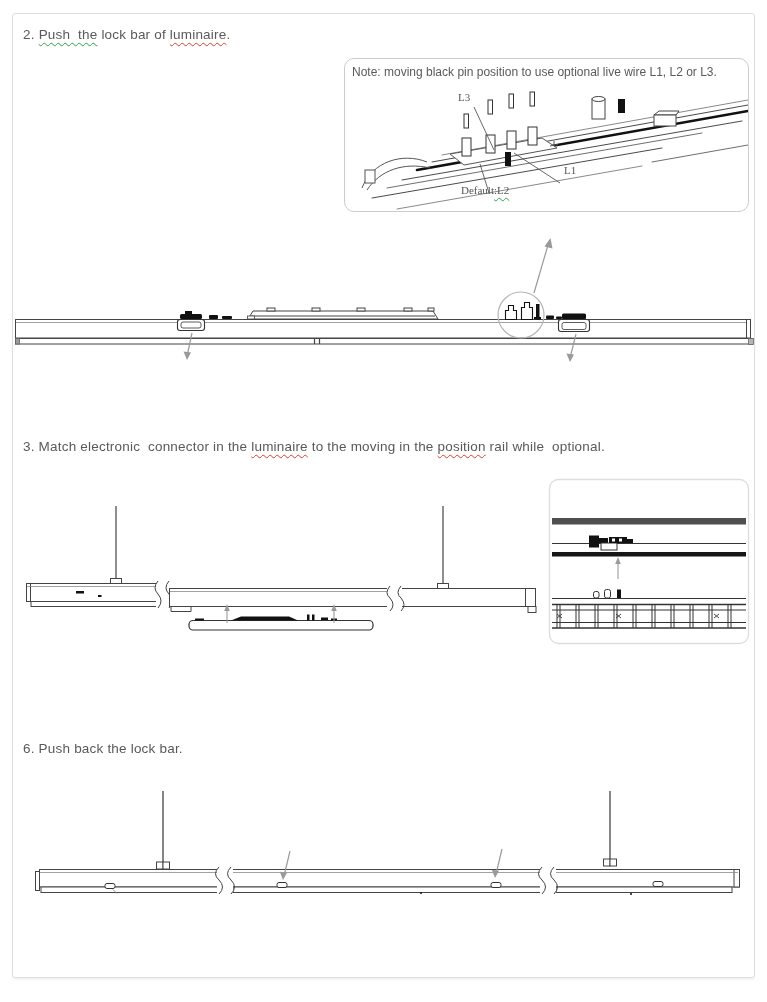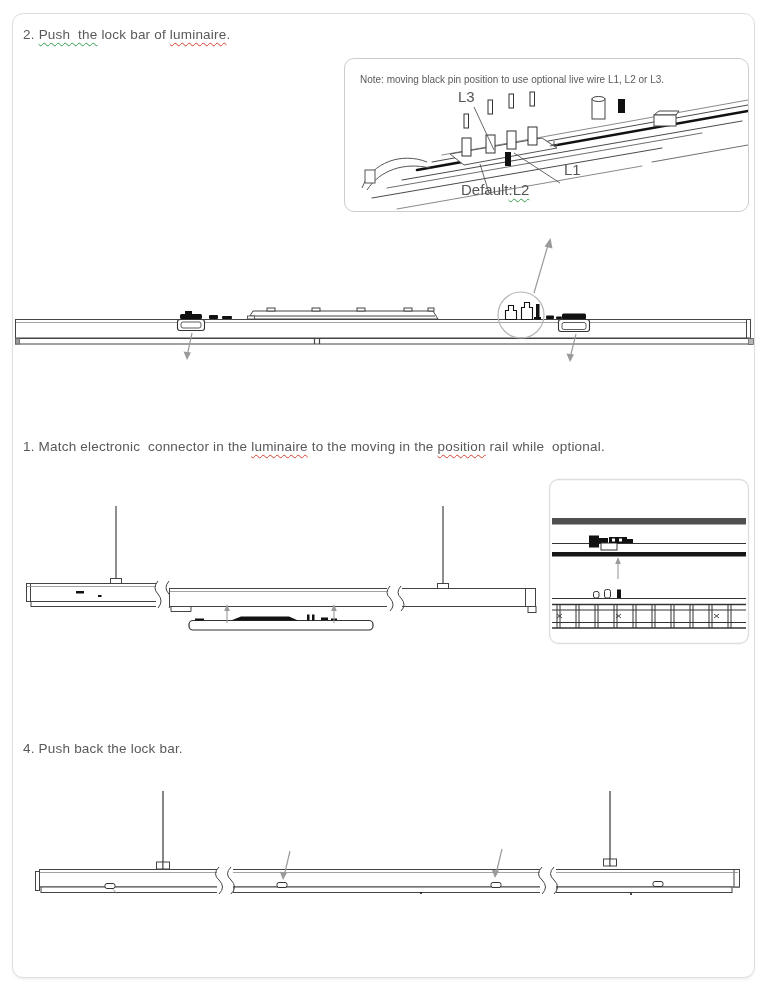--- a/index.html
+++ b/index.html
@@ -1,34 +1,34 @@
 <!DOCTYPE html>
 <html><head>
 <meta charset="utf-8">
 <style>
   html,body{margin:0;padding:0;background:#ffffff;}
   body{width:767px;height:1002px;position:relative;overflow:hidden;
        font-family:"Liberation Sans", sans-serif;-webkit-font-smoothing:antialiased;}
   .panel{position:absolute;left:12px;top:13px;width:741px;height:963px;
-         background:#ffffff;border:1px solid #dedede;border-radius:11px;
+         background:#ffffff;border:1px solid #dedede;border-radius:3px;
          box-shadow:0 2px 2px rgba(0,0,0,.05);}
   .step{position:absolute;margin:0;color:#595959;font-size:13.5px;line-height:17px;
         letter-spacing:.2px;white-space:pre-wrap;}
   .mark-spelling{text-decoration:underline;text-decoration-style:wavy;
         text-decoration-color:#d8402d;text-decoration-thickness:1px;
         text-underline-offset:3px;text-decoration-skip-ink:none;}
   .mark-grammar{text-decoration:underline;text-decoration-style:wavy;
         text-decoration-color:#2fa04a;text-decoration-thickness:1px;
         text-underline-offset:3px;text-decoration-skip-ink:none;}
   .notebox{position:absolute;left:343px;top:57px;width:403px;height:152px;
         border:1px solid #cccccc;border-radius:10px;background:#fff;}
-  .notebox .note-text{position:absolute;left:7px;top:6px;width:390px;margin:8px;
-        color:#5a5a5a;font-size:10px;line-height:14px;}
+  .notebox .note-text{position:absolute;left:7px;top:6px;width:390px;margin:0;
+        color:#5a5a5a;font-size:12px;line-height:14px;}
   .fig{position:absolute;left:0;}
-  .flabel{position:absolute;color:#555;font-size:15px;line-height:12px;white-space:pre;}
+  .flabel{position:absolute;color:#555;font-size:11px;line-height:12px;white-space:pre;font-family:Liberation Serif, serif;}
   svg{display:block;}
 </style>
 </head>
 <body>
 
 <div class="panel">
 
   <p class="step" style="left:10px;top:12px;width:700px;"><span>2. </span><span class="mark-grammar">Push  the</span><span> lock bar of </span><span class="mark-spelling">luminaire</span><span>.</span></p>
 
   <div class="notebox" style="left:331px;top:44px;">
@@ -142,21 +142,21 @@
       <rect x="561" y="82.5" width="24" height="6" rx="1.5" fill="#111"></rect>
       <rect x="557.5" y="88.5" width="31" height="12" rx="2.5" fill="#fff" stroke="#333" stroke-width="1.1"></rect>
       <rect x="561" y="91.5" width="24" height="7" rx="2" fill="none" stroke="#333" stroke-width=".8"></rect>
     </g>
     <g stroke="#9a9a9a" fill="#9a9a9a">
       <line x1="575" y1="103" x2="569.5" y2="125" stroke-width="1.2" fill="none"></line>
       <polygon points="569,131 565.5,122.5 573,123.5" stroke="none"></polygon>
     </g>
   </svg>
 
-  <p class="step" style="left:10px;top:424px;width:720px;"><span>1. Match electronic  connector in the </span><span class="mark-spelling">luminaire</span><span> to the moving in the </span><span class="mark-spelling">position</span><span> rail while  optional.</span></p>
+  <p class="step" style="left:10px;top:424px;width:720px;"><span>3. Match electronic  connector in the </span><span class="mark-spelling">luminaire</span><span> to the moving in the </span><span class="mark-spelling">position</span><span> rail while  optional.</span></p>
 
   <svg class="fig" style="left:-12px;top:457px;" width="767" height="190" viewBox="0 0 767 190">
 
     <g stroke="#444" fill="#fff">
       <line x1="115" y1="35" x2="115" y2="110" stroke-width="1.2"></line>
       <rect x="109.5" y="107.5" width="11" height="5" stroke-width="1"></rect>
       <line x1="442" y1="35" x2="442" y2="115" stroke-width="1.2"></line>
       <rect x="436.5" y="112.5" width="11" height="5" stroke-width="1"></rect>
     </g>
 
@@ -233,21 +233,21 @@
         <path d="M556 133.5 V157 M559 133.5 V157 M575 133.5 V157 M578 133.5 V157
                  M594 133.5 V157 M597 133.5 V157 M613 133.5 V157 M616 133.5 V157
                  M632 133.5 V157 M635 133.5 V157 M651 133.5 V157 M654 133.5 V157
                  M670 133.5 V157 M673 133.5 V157 M689 133.5 V157 M692 133.5 V157
                  M708 133.5 V157 M711 133.5 V157 M727 133.5 V157 M730 133.5 V157"></path>
         <path d="M556 143 l5 4 m0 -4 l-5 4 M615 143 l5 4 m0 -4 l-5 4 M713 143 l5 4 m0 -4 l-5 4" stroke-width=".9"></path>
       </g>
     </g>
   </svg>
 
-  <p class="step" style="left:10px;top:726px;width:400px;"><span>4. Push back the lock bar.</span></p>
+  <p class="step" style="left:10px;top:726px;width:400px;"><span>6. Push back the lock bar.</span></p>
 
   <svg class="fig" style="left:-12px;top:767px;" width="767" height="180" viewBox="0 0 767 180">
 
     <g stroke="#444" fill="#fff">
       <line x1="162" y1="10" x2="162" y2="83" stroke-width="1.3"></line>
       <rect x="155.5" y="81" width="6.5" height="7" stroke-width="1"></rect>
       <rect x="162" y="81" width="6.5" height="7" stroke-width="1"></rect>
       <line x1="609" y1="10" x2="609" y2="80" stroke-width="1.3"></line>
       <rect x="602.5" y="78" width="6.5" height="7" stroke-width="1"></rect>
       <rect x="609" y="78" width="6.5" height="7" stroke-width="1"></rect>

